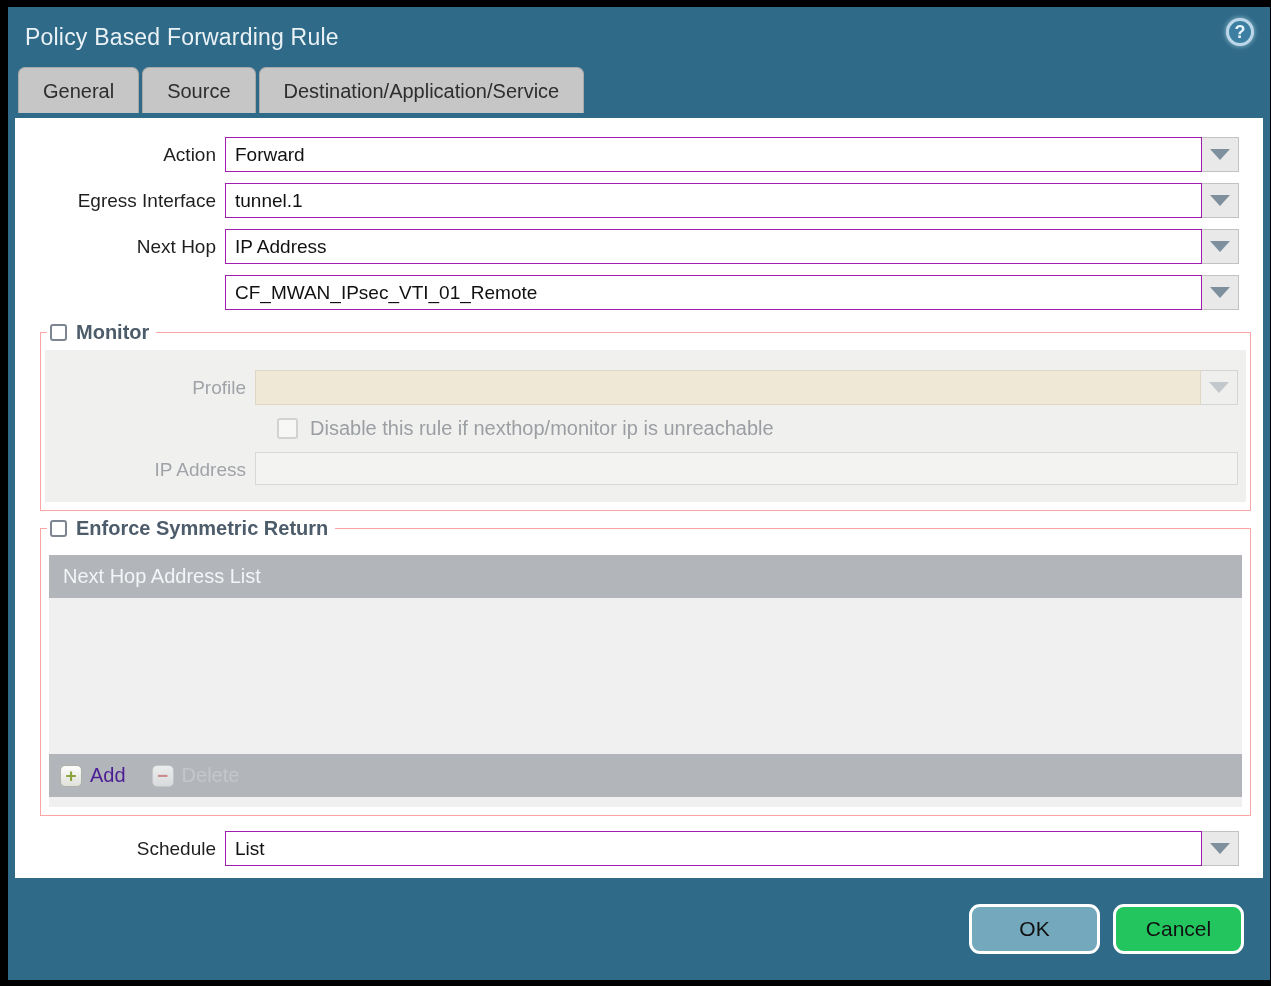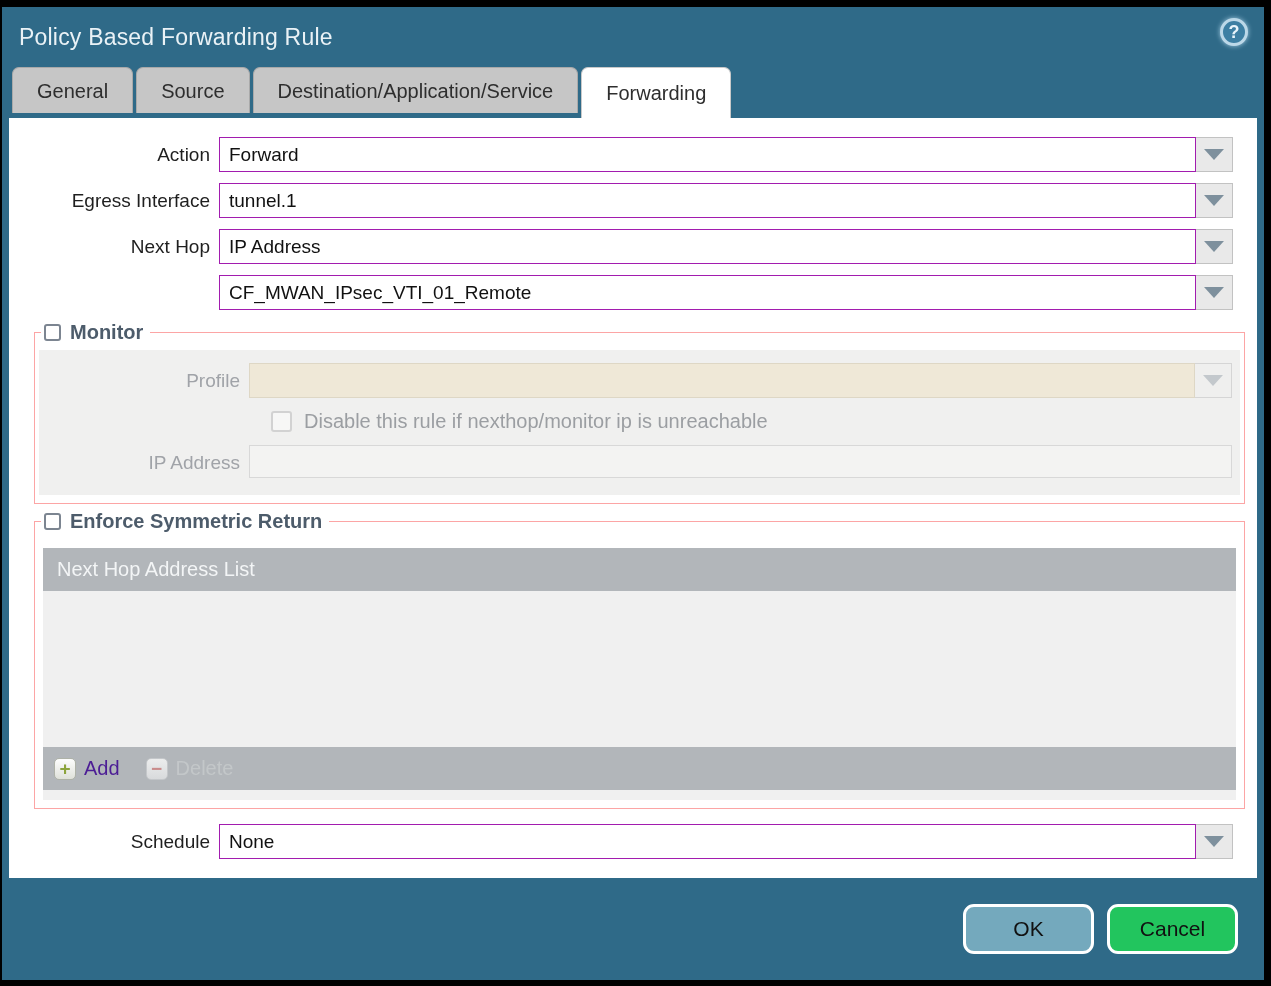--- a/index.html
+++ b/index.html
@@ -1,18 +1,18 @@
 <!DOCTYPE html>
 <html><head>
 <meta charset="utf-8">
 <style>
   * { margin:0; padding:0; box-sizing:border-box; }
   html,body { width:1271px; height:986px; background:#000; overflow:hidden;
               font-family:"Liberation Sans", sans-serif; }
-  .dialog { position:absolute; left:2px; top:7px; width:1262px; height:973px;
+  .dialog { position:absolute; left:8px; top:7px; width:1262px; height:973px;
             background:#2f6a88; }
 
   
   .titlebar { height:60px; position:relative; display:flex; align-items:center; }
   .title { color:#eaf2f6; font-size:23px; font-weight:400; padding-left:17px; letter-spacing:0.2px; }
   .help { position:absolute; right:16px; top:11px; width:28px; height:28px; border-radius:50%;
           background:#3d7fa3; border:3px solid #bcd8e8; color:#e8f4fb; font-size:18px; font-weight:bold;
           display:flex; align-items:center; justify-content:center; cursor:pointer;
           box-shadow:0 0 5px rgba(190,225,245,.8); }
 
@@ -40,21 +40,21 @@
   .ddbtn.disabled .arrow { border-top-color:#c3c8cc; }
   .ddbtn.disabled { border-color:#d5d5d5; background:#efefee; }
 
   
   fieldset { border:1px solid #fca5a5; margin:6px 12px 0 25px; padding:6px 4px 8px 4px; }
   legend { display:flex; align-items:center; padding:0 7px 0 3px; margin-left:2px; }
   .cb { width:17px; height:17px; border:2px solid #7c8591; border-radius:3px; background:#fff;
         cursor:pointer; }
   .fs-title { font-size:20px; font-weight:bold; color:#4d5c6b; padding-left:9px; }
 
-  .panel { background:#f0f0ef; padding:13px 0 15px 0; }
+  .panel { background:#f0f0ef; padding:20px 0 15px 0; }
   .panel .row { margin-right:8px; margin-bottom:12px; }
   .panel .row:last-child { margin-bottom:0; }
   .panel .lbl { color:#a0a3a8; }
   .beige { flex:1; height:35px; background:#efe8d7; border:1px solid #ded7c5; }
   .gray-input { flex:1; height:33px; background:#f3f3f2; border:1px solid #d8d8d8; }
   .cbrow { display:flex; align-items:center; margin:0 0 12px 232px; }
   .cb-dis { width:21px; height:21px; border:2px solid #d2d2d2; border-radius:3px; background:#f7f7f6; }
   .cbrow .txt { font-size:20px; color:#9b9ea2; padding-left:12px; }
 
   
@@ -92,21 +92,20 @@
 
   <div class="titlebar">
     <span class="title">Policy Based Forwarding Rule</span>
     <span class="help">?</span>
   </div>
 
   <div class="tabs">
     <div class="tab">General</div>
     <div class="tab">Source</div>
     <div class="tab">Destination/Application/Service</div>
-    <div class="tab active">Forwarding</div>
   </div>
 
   <div class="content">
 
     <div class="row">
       <span class="lbl">Action</span>
       <div class="field">
         <div class="val">Forward</div>
         <div class="ddbtn">
           <span class="arrow"></span>
@@ -190,21 +189,21 @@
             <span class="t">Delete</span>
           </div>
         </div>
         <div class="tbl-strip"></div>
       </div>
     </fieldset>
 
     <div class="row sched">
       <span class="lbl">Schedule</span>
       <div class="field">
-        <div class="val">None</div>
+        <div class="val">List</div>
         <div class="ddbtn">
           <span class="arrow"></span>
         </div>
       </div>
     </div>
 
   </div>
 
   <div class="footer">
     <div class="btn ok">OK</div>

